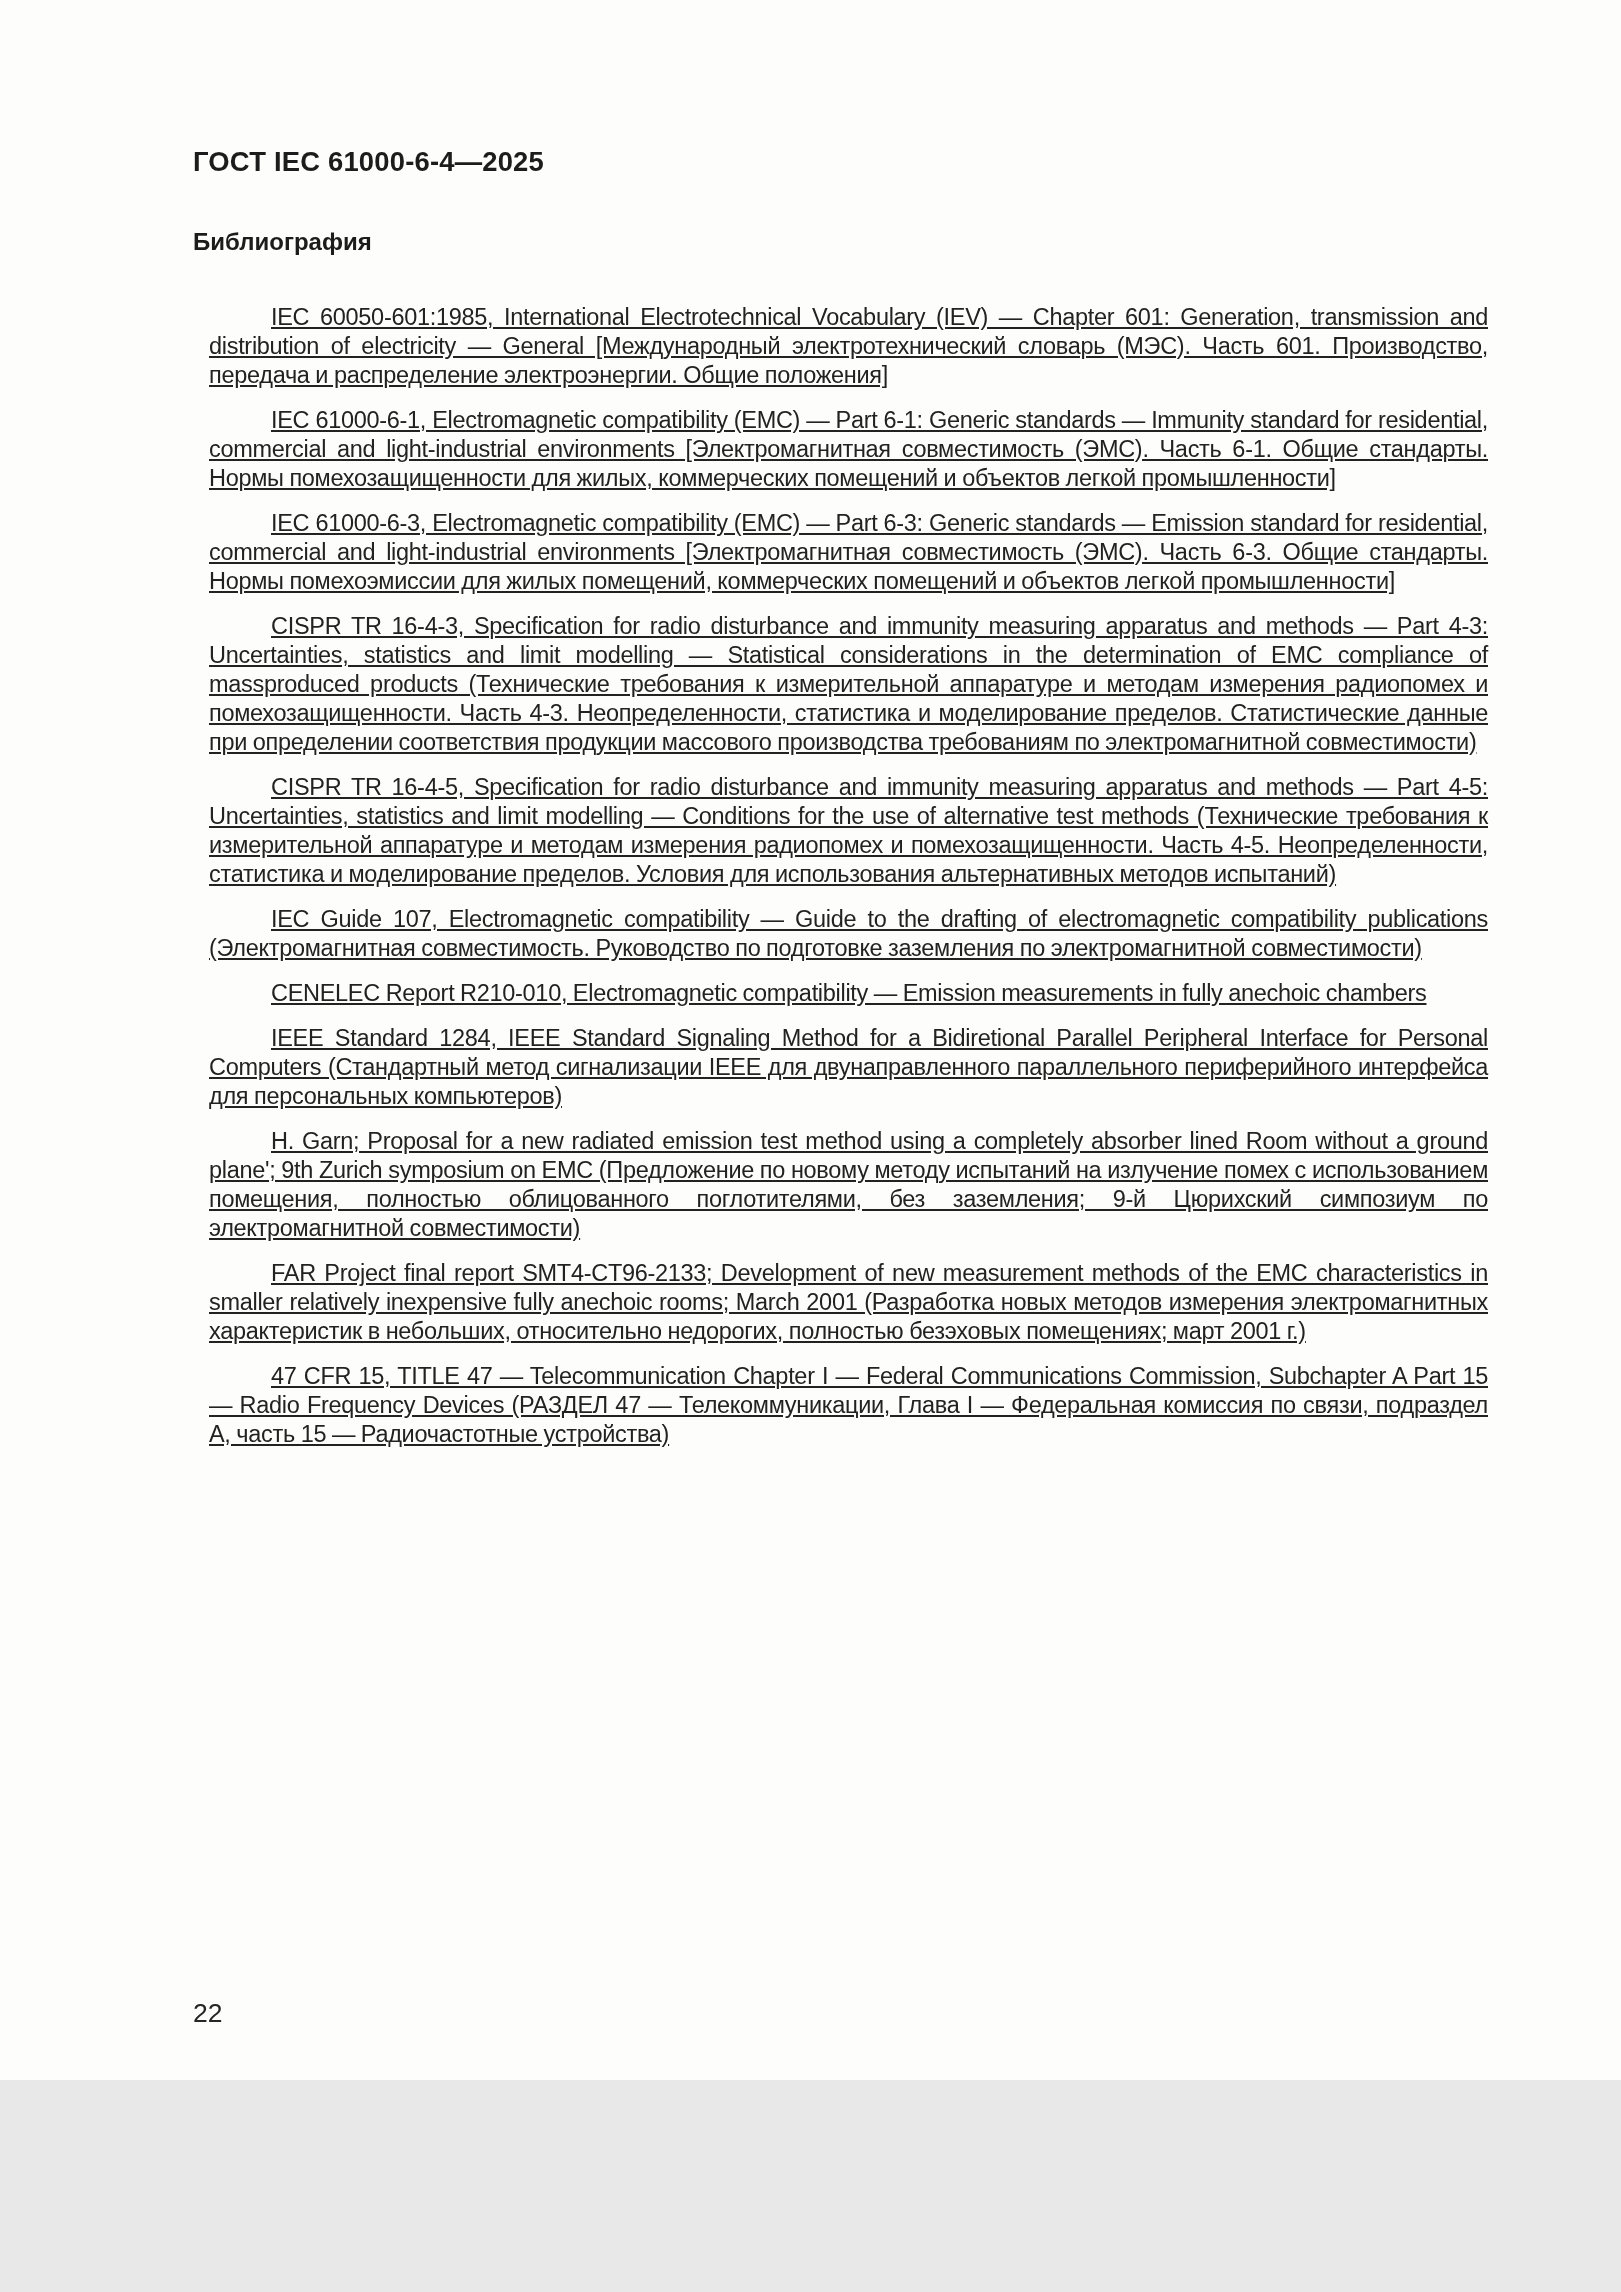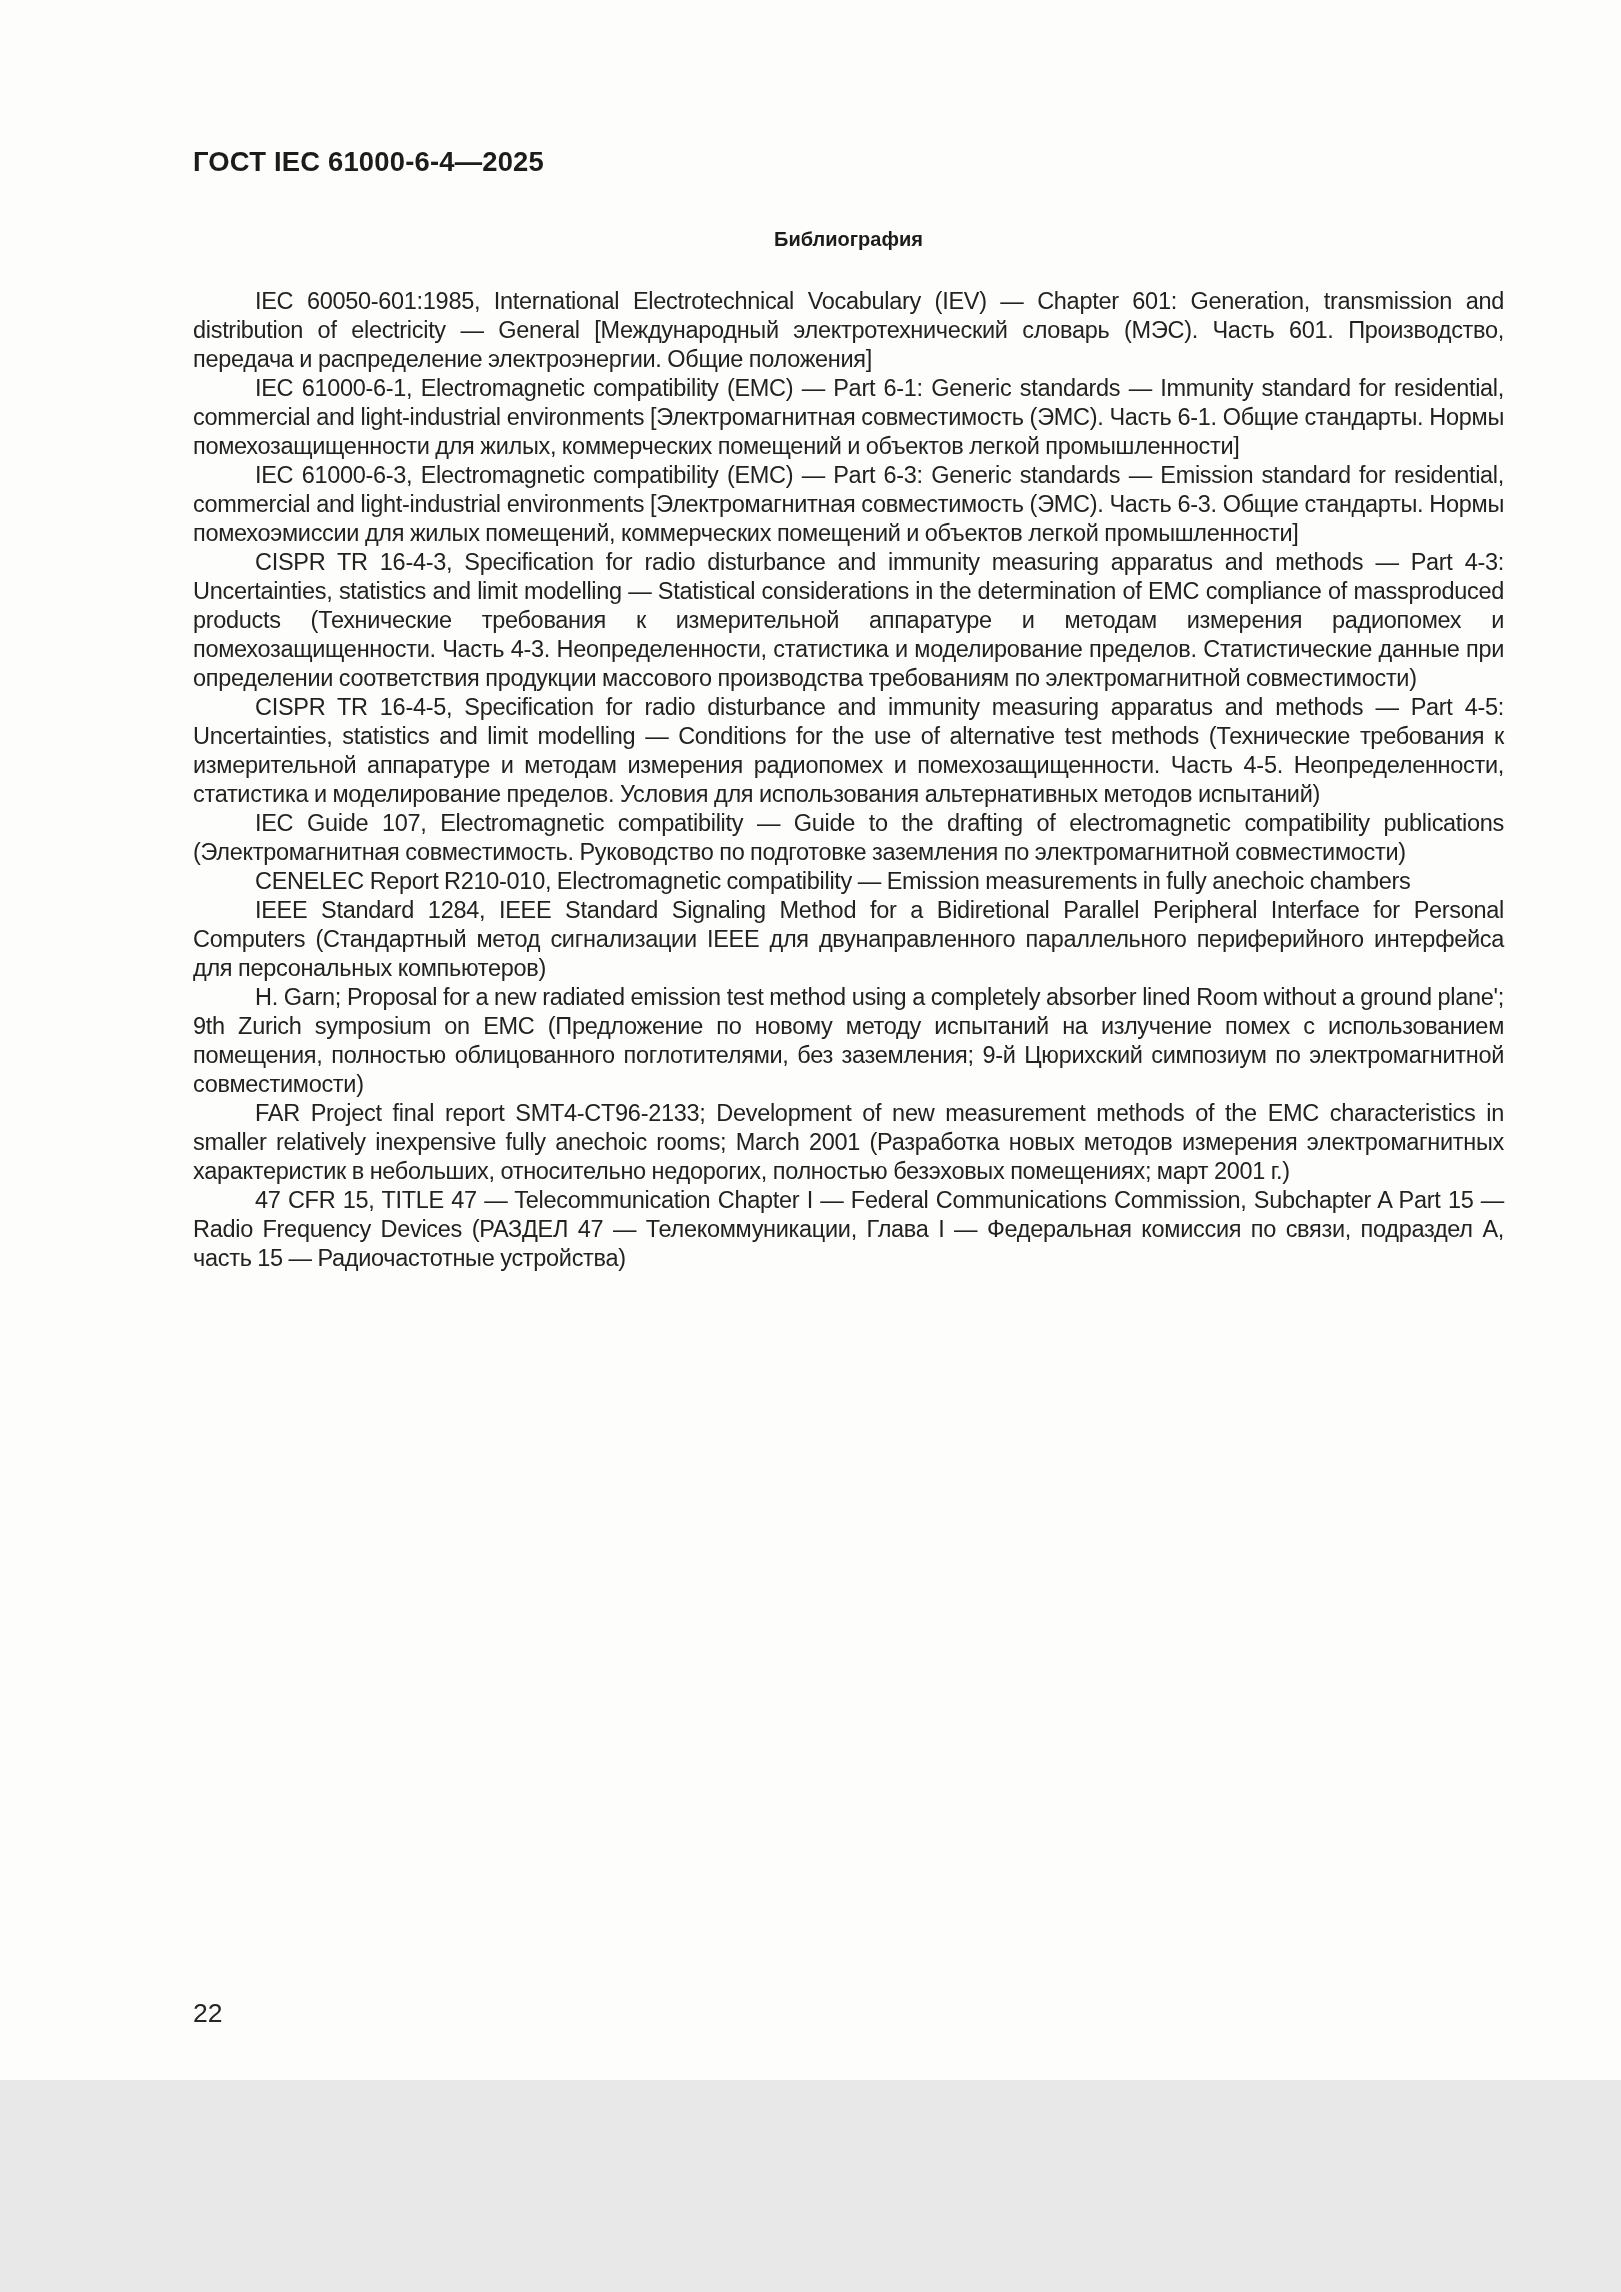--- a/index.html
+++ b/index.html
@@ -26,41 +26,42 @@
     letter-spacing: 0.2px;
     color: #1c1c1c;
     white-space: nowrap;
   }
   .section-title {
     position: absolute;
     left: 193px;
     top: 228px;
     width: 1311px;
     margin: 0;
-    text-align: center;
-    font-size: 20px;
+    text-align: left;
+    font-size: 24px;
     font-weight: bold;
     color: #1c1c1c;
   }
   .bib {
     position: absolute;
     left: 193px;
     top: 287px;
     width: 1311px;
     font-size: 23.5px;
     line-height: 29px;
     letter-spacing: -0.3px;
     word-spacing: -0.5px;
     text-align: justify;
     color: #222222;
   }
   .bib p.entry {
-    margin: 0;
+    margin: 16px;
     padding: 0;
     text-indent: 62px;
+    text-decoration: underline;
   }
   .page-number {
     position: absolute;
     left: 193px;
     top: 1998px;
     font-size: 26.5px;
     color: #262626;
   }
 </style>
 </head>

